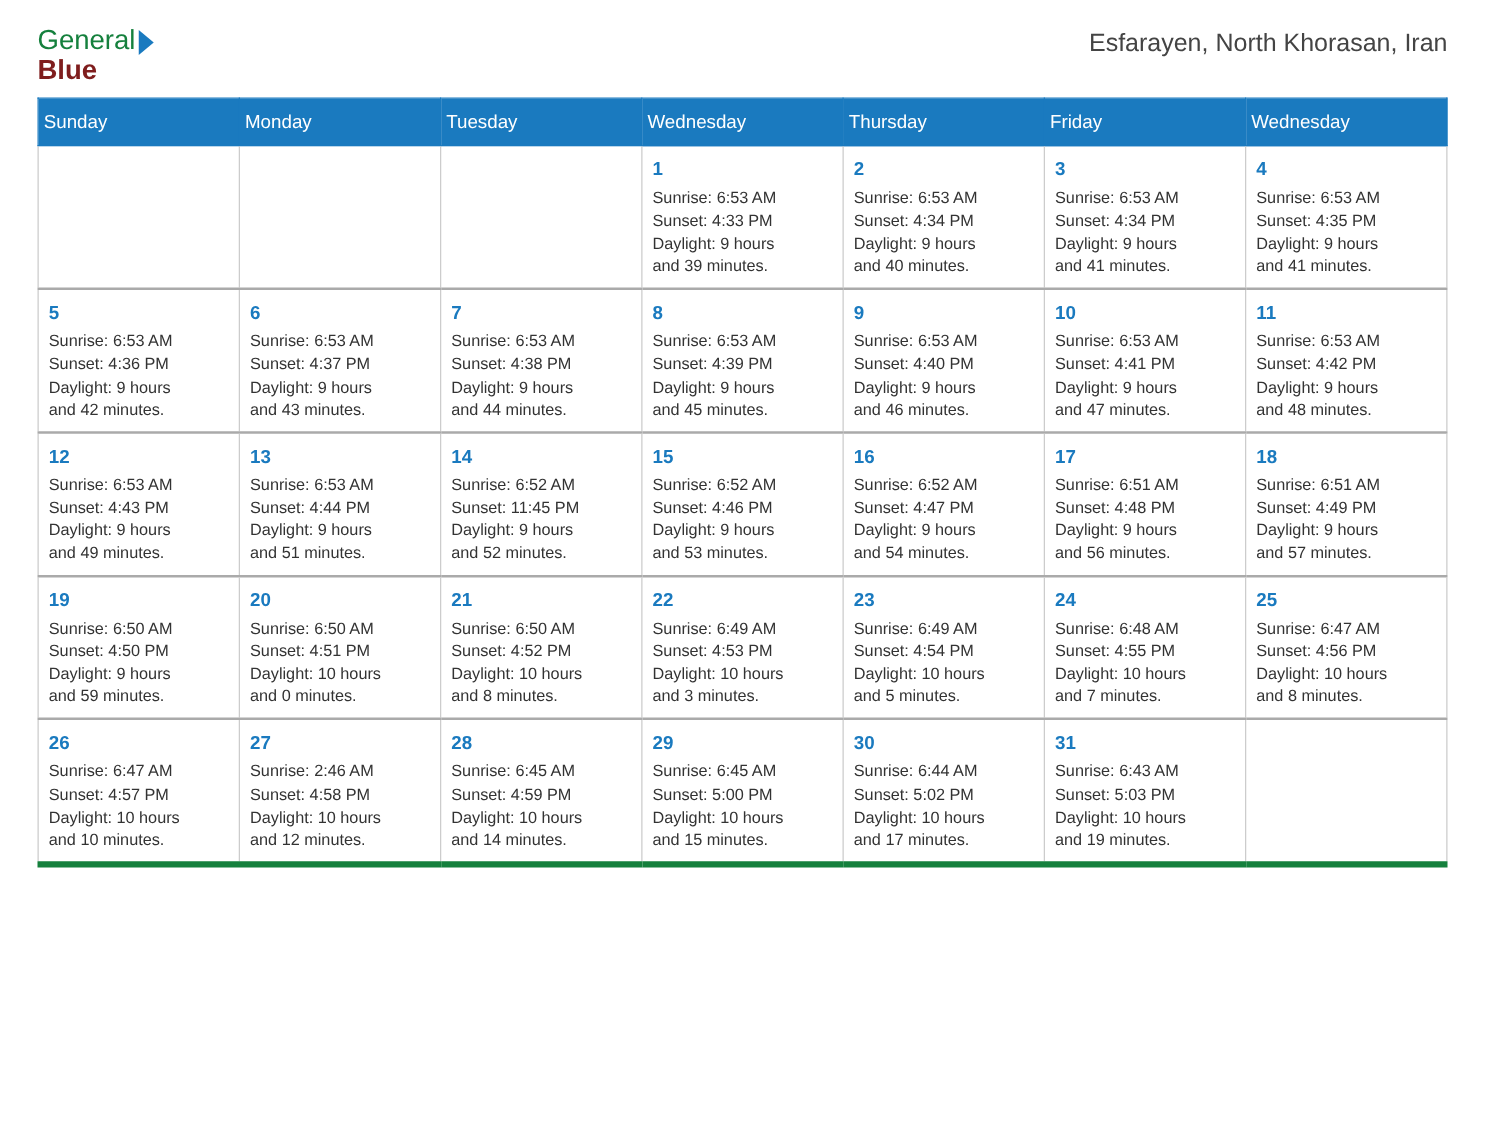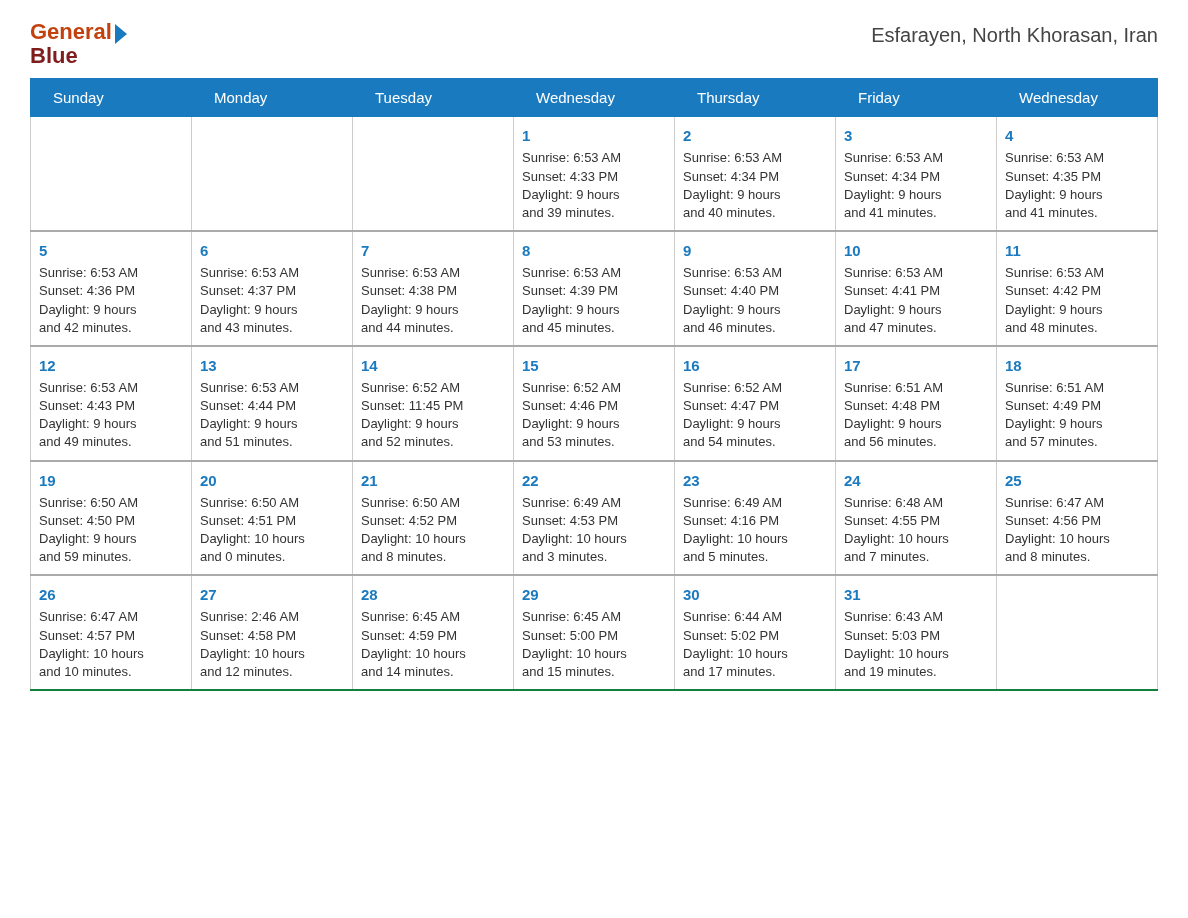--- a/index.html
+++ b/index.html
@@ -37,21 +37,21 @@
       text-align: center;
     }
     .calendar {
       width: 100%;
       border-collapse: collapse;
       margin-top: 10px;
     }
     .calendar th {
       background-color: #1a7abf;
       color: #fff;
-      padding: 10px 22px;
+      padding: 10px 4px;
       font-size: 15px;
       font-weight: normal;
       text-align: left;
       border: 1px solid #1a7abf;
     }
     .calendar td {
       vertical-align: top;
       padding: 8px 8px;
       border: 1px solid #ccc;
       width: calc(100% / 7);
@@ -67,31 +67,31 @@
       display: block;
       margin-bottom: 3px;
     }
     .calendar td.empty {
       background: #fff;
     }
     .calendar tr td {
       border-bottom: 2px solid #aaa;
     }
     .calendar tbody tr:last-child td {
-      border-bottom: 2px solid #15803d;
+      border-bottom: 5px solid #15803d;
     }
     .logo-blue {
       color: #7f1d1d;
       font-weight: bold;
       font-size: 22px;
     }
     .logo-general {
       font-size: 22px;
-      color: #c2410c;
-      font-weight: bold;
+      color: #15803d;
+      font-weight: normal;
     }
     .logo-block {
       display: flex;
       flex-direction: column;
       line-height: 1.1;
     }
     .logo-row1 {
       display: flex;
       align-items: center;
     }
@@ -299,21 +299,21 @@
         <td>
           <span class="day-num">22</span>
           <div>Sunrise: 6:49 AM</div>
           <div>Sunset: 4:53 PM</div>
           <div>Daylight: 10 hours</div>
           <div>and 3 minutes.</div>
         </td>
         <td>
           <span class="day-num">23</span>
           <div>Sunrise: 6:49 AM</div>
-          <div>Sunset: 4:16 PM</div>
+          <div>Sunset: 4:54 PM</div>
           <div>Daylight: 10 hours</div>
           <div>and 5 minutes.</div>
         </td>
         <td>
           <span class="day-num">24</span>
           <div>Sunrise: 6:48 AM</div>
           <div>Sunset: 4:55 PM</div>
           <div>Daylight: 10 hours</div>
           <div>and 7 minutes.</div>
         </td>

